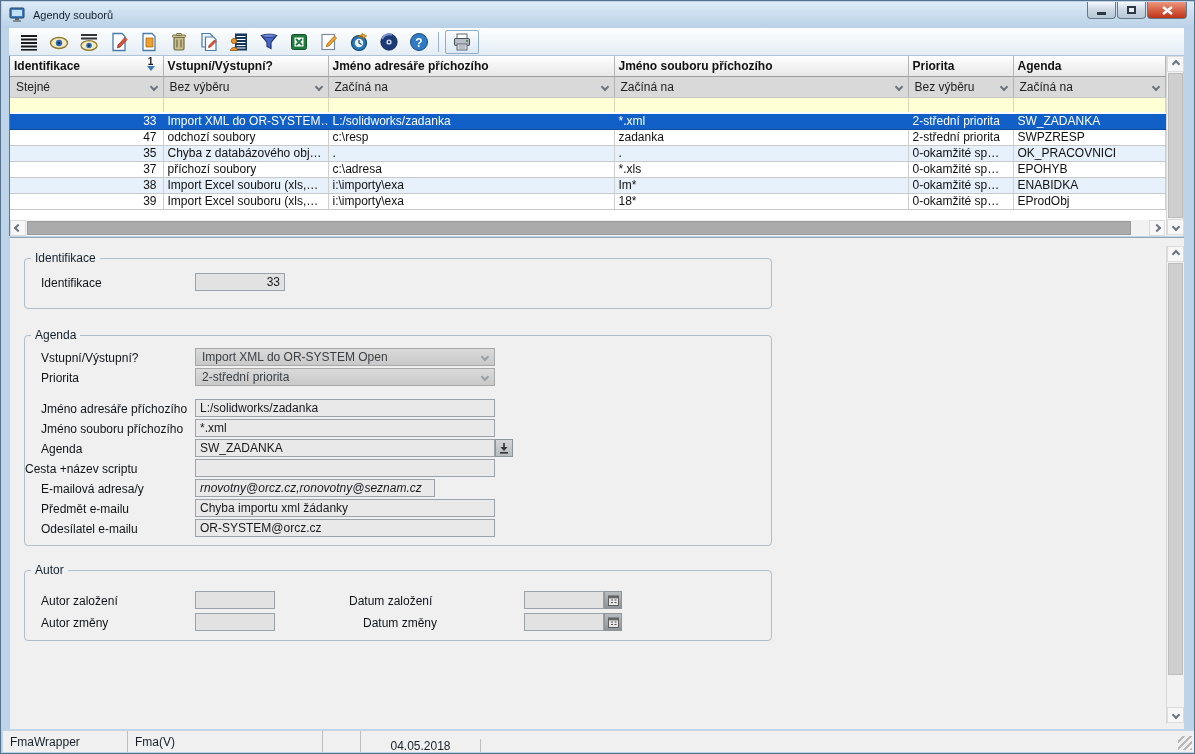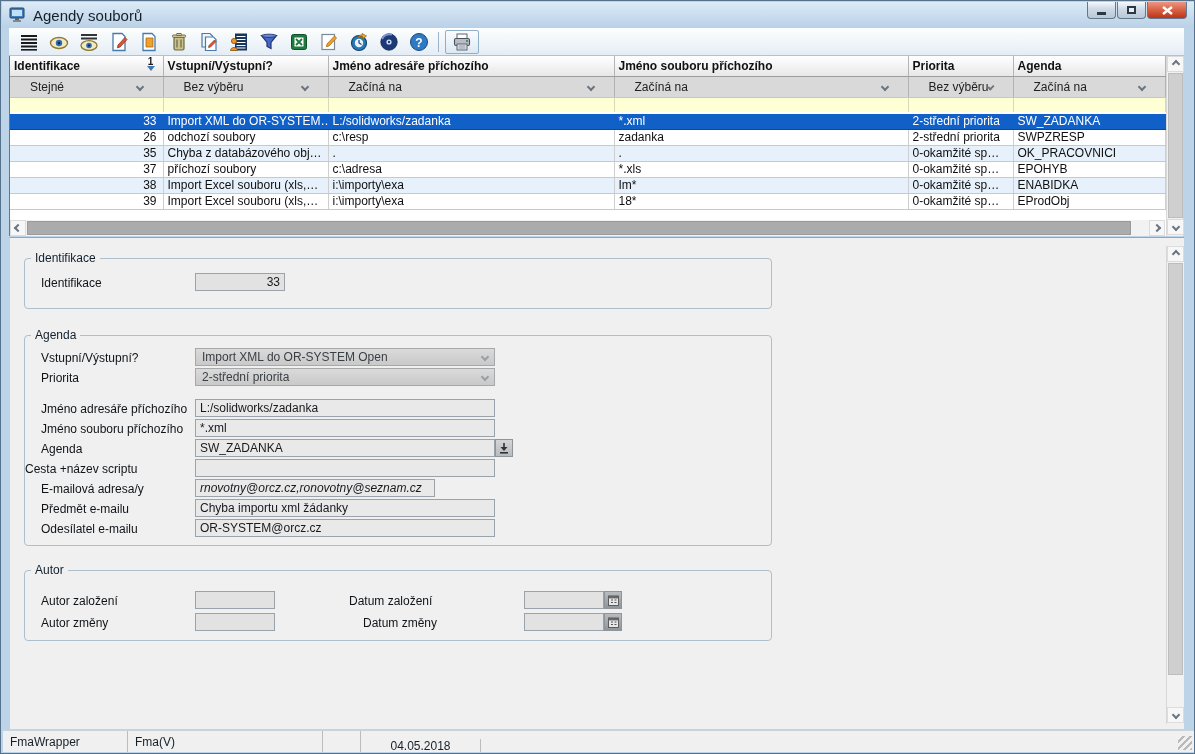--- a/index.html
+++ b/index.html
@@ -4,21 +4,21 @@
 <style>
   * { box-sizing: border-box; margin:0; padding:0; }
   html,body { background:#8aa6c0; font-family:"Liberation Sans", sans-serif; }
   .window { position:relative; width:1195px; height:754px; background:#bdd3e8;
             border:1px solid #56718c; overflow:hidden; }
 
   
   .titlebar { position:absolute; left:1px; top:1px; width:1193px; height:26px;
               background:linear-gradient(#dcebf7,#b9d0e6); display:flex; align-items:center; }
   .app-icon { width:18px; height:16px; margin:0 6px 0 7px; display:inline-flex; }
-  .title { font-size:15px; color:#15202b; }
+  .title { font-size:11px; color:#15202b; }
   .win-controls { position:absolute; right:8px; top:0; display:flex; }
   .wbtn { width:29px; height:17px; border:1px solid #62788c; border-top:none;
           border-radius:0 0 4px 4px; margin-left:1px;
           background:linear-gradient(#f6f9fc,#cdd9e5 45%,#b9c8d7);
           display:flex; align-items:center; justify-content:center; }
   .wbtn.close { width:40px; background:linear-gradient(#eb9780,#d9664a 45%,#bd3317); }
   .glyph-min { width:9px; height:3px; background:#2c3944; margin-top:6px; }
   .glyph-restore { width:9px; height:8px; border:2px solid #2c3944; background:#e8eef4; }
 
   
@@ -39,21 +39,21 @@
   .grid th, .grid td { overflow:hidden; white-space:nowrap; text-overflow:clip; }
   tr.hdr th { height:20px; background:linear-gradient(#ffffff,#e7e7e7);
               border-right:1px solid #b5b5b5; border-bottom:1px solid #9d9d9d;
               font-weight:bold; text-align:left; padding:0 4px; color:#111; position:relative; }
   .sortwrap { position:absolute; right:8px; top:2px; display:flex; flex-direction:column;
               align-items:center; line-height:8px; }
   .sortnum { font-size:10px; font-weight:bold; color:#1c1c1c; }
   .sortarrow { width:0; height:0; border:4px solid transparent; border-top:5px solid #3d7ab5; margin-top:0px; }
   tr.flt td { height:21px; background:#d9d9d9; border-right:1px solid #b2b2b2;
               border-bottom:1px solid #c6c6c6; padding:0; }
-  .fcell { display:flex; align-items:center; height:100%; padding:0 20px; color:#222;justify-content:flex-end; }
+  .fcell { display:flex; align-items:center; height:100%; padding:0 6px; color:#222;justify-content:flex-end; }
   .fcell .chev { margin-left:auto; }
   tr.yrow td { height:16px; background:#ffffd6; border-right:1px solid #d9d9ba;
                border-bottom:2px solid #ffffff; }
   tr.r-data td { height:16px; border-right:1px solid #cfcfcf; border-bottom:1px solid #c9c9c9;
                  padding:0 4px; color:#101010; background:#ffffff; }
   tr.r-data td.num { text-align:right; padding-right:6px; }
   tr.r-data.alt td { background:#e6f1fb; }
   tr.r-data.sel td { background:#1060c8; color:#ffffff; border-right:1px solid #1060c8;
                      border-bottom:1px solid #0a4a9c; border-top:1px solid #0a4a9c; }
   .chev { width:7px; height:7px; border-right:2px solid #6d7680; border-bottom:2px solid #6d7680;
@@ -350,21 +350,21 @@
       </tr>
       <tr class="r-data sel">
         <td class="num">33</td>
             <td>Import XML do OR-SYSTEM…</td>
             <td>L:/solidworks/zadanka</td>
             <td>*.xml</td>
             <td>2-střední priorita</td>
             <td>SW_ZADANKA</td>
       </tr>
       <tr class="r-data">
-        <td class="num">26</td>
+        <td class="num">47</td>
             <td>odchozí soubory</td>
             <td>c:\resp</td>
             <td>zadanka</td>
             <td>2-střední priorita</td>
             <td>SWPZRESP</td>
       </tr>
       <tr class="r-data alt">
         <td class="num">35</td>
             <td>Chyba z databázového obj…</td>
             <td>.</td>

